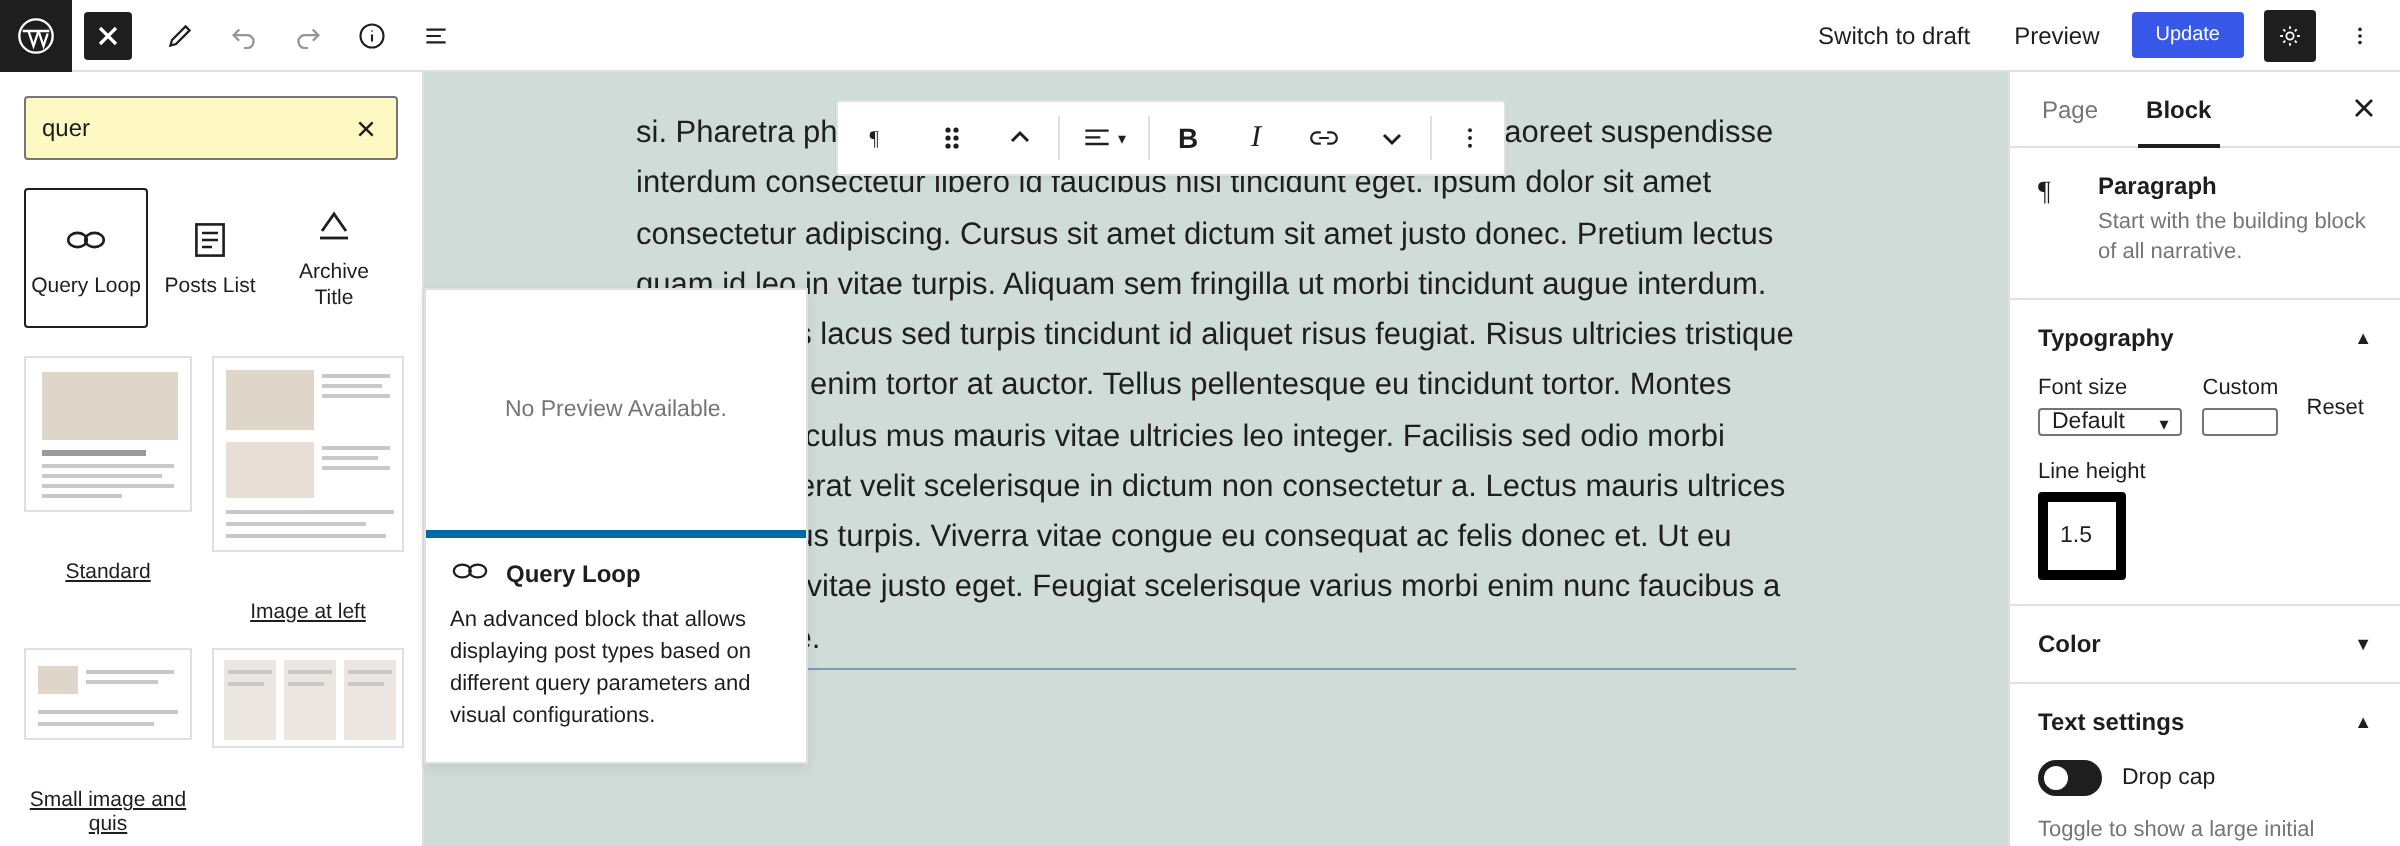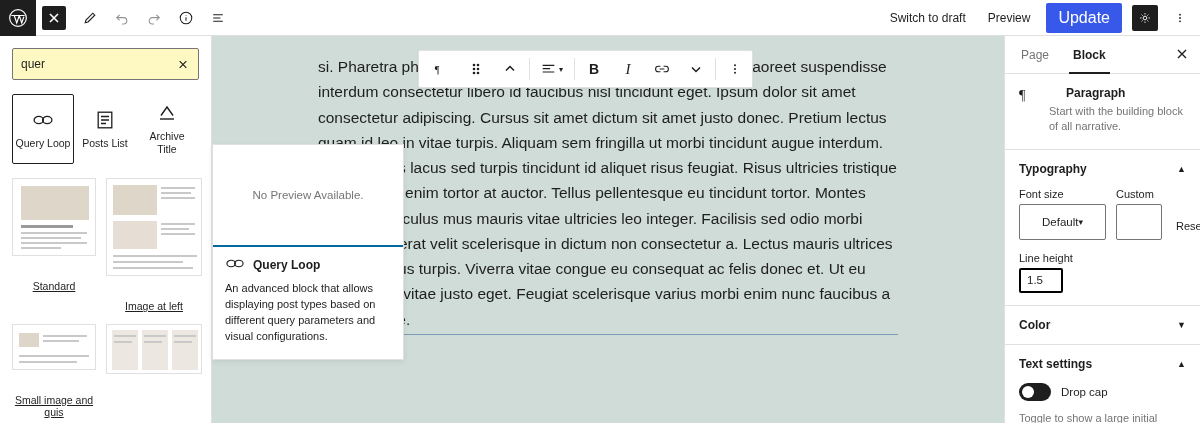--- a/index.html
+++ b/index.html
@@ -42,21 +42,21 @@
   .topbar-right {
     margin-left: auto; display: flex; align-items: center; gap: 10px;
     padding-right: 8px;
   }
   .link-btn {
     background: none; border: none; font-size: 12px; color: #1e1e1e;
     cursor: pointer; padding: 4px 6px;
   }
   .update-btn {
     background: #3858e9; color: #fff; border: none; border-radius: 2px;
-    font-size: 16px; padding: 6px 12px; cursor: pointer;
+    font-size: 10px; padding: 6px 12px; cursor: pointer;
   }
   .sq-btn {
     width: 26px; height: 26px; border-radius: 2px; background: #1e1e1e; color: #fff;
     display: flex; align-items: center; justify-content: center; cursor: pointer; border: none;
   }
   .dots-btn {
     width: 24px; height: 30px; display: flex; align-items: center; justify-content: center;
     background: none; border: none; cursor: pointer; color: #1e1e1e;
   }
 
@@ -102,22 +102,22 @@
 
   
   .popover {
     position: absolute; left: 212px; top: 108px;
     width: 192px; background: #fff;
     border: 1px solid #e0e0e0;
     box-shadow: 0 2px 6px rgba(0,0,0,.08);
     z-index: 40;
   }
   .popover .pv-preview {
-    height: 102px; display: flex; align-items: center; justify-content: center;
-    color: #757575; font-size: 11.5px; border-bottom: 2px solid #0369a1;
+    height: 124px; display: flex; align-items: center; justify-content: center;
+    color: #757575; font-size: 11.5px; border-bottom: 4px solid #0369a1;
   }
   .popover .pv-body { padding: 10px 12px 14px 12px; }
   .popover .pv-title { display: flex; align-items: center; gap: 8px; font-size: 12px; font-weight: 600; }
   .popover .pv-desc { margin-top: 8px; font-size: 11px; line-height: 1.45; color: #1e1e1e; }
 
   
   .patterns { margin-top: 14px; }
   .pattern-row { display: flex; gap: 10px; }
   .pattern {
     cursor: pointer;
@@ -190,46 +190,46 @@
   }
   .sb-close {
     margin-left: auto; width: 28px; height: 28px; border: none; background: none;
     cursor: pointer; color: #1e1e1e; font-size: 14px;
   }
   .sb-block-info {
     display: flex; gap: 10px; padding: 12px 14px 14px 14px;
     border-bottom: 1px solid #e0e0e0;
   }
   .sb-block-icon { color: #1e1e1e; flex: 0 0 20px; padding-top: 1px; }
-  .sb-block-name { font-size: 12px; font-weight: 600; margin-left: 17px; }
+  .sb-block-name { font-size: 12px; font-weight: 600; }
   .sb-block-desc { font-size: 11px; color: #757575; margin-top: 4px; line-height: 1.4; }
   .sb-section {
     border-bottom: 1px solid #e0e0e0; padding: 12px 14px;
   }
   .sb-sec-head {
     display: flex; align-items: center; justify-content: space-between;
     font-size: 12px; font-weight: 600; cursor: pointer;
   }
   .chev { color: #1e1e1e; font-size: 9px; }
   .field-row { display: flex; gap: 10px; margin-top: 12px; }
   .field { flex: 1; }
   .field-label { font-size: 11px; color: #1e1e1e; margin-bottom: 4px; }
   .select, .num, .txt {
-    width: 100%; height: 36px; border: 1px solid #757575; border-radius: 2px;
-    background: #fff; font-size: 11.5px; padding: 0 22px; color: #1e1e1e;
+    width: 100%; height: 14px; border: 1px solid #757575; border-radius: 2px;
+    background: #fff; font-size: 11.5px; padding: 0 6px; color: #1e1e1e;
     font-family: "Liberation Sans", sans-serif;
-    display: flex; align-items: center; justify-content: space-between;
+    display: flex; align-items: flex-end; justify-content: space-between;
   }
   .num { justify-content: flex-end; width: 38px; }
   .reset-btn {
     border: none; background: none; font-size: 11px; color: #1e1e1e; cursor: pointer;
     height: 28px; padding: 0 4px; align-self: flex-end;
   }
   .lh-wrap { margin-top: 12px; }
-  .lh-input { width: 44px; height: 25px; border: 2px solid #000000; border-radius: 2px;
+  .lh-input { width: 44px; height: 44px; border: 5px solid #000000; border-radius: 2px;
               font-size: 11.5px; display: flex; align-items: center; padding: 0 6px; }
   .toggle-row { display: flex; align-items: center; gap: 10px; margin-top: 12px; }
   .toggle {
     width: 32px; height: 18px; background: #1e1e1e; border-radius: 9px; position: relative;
     cursor: pointer; flex: 0 0 32px;
   }
   .toggle .knob {
     position: absolute; left: 3px; top: 3px; width: 12px; height: 12px;
     background: #fff; border-radius: 50%;
   }

